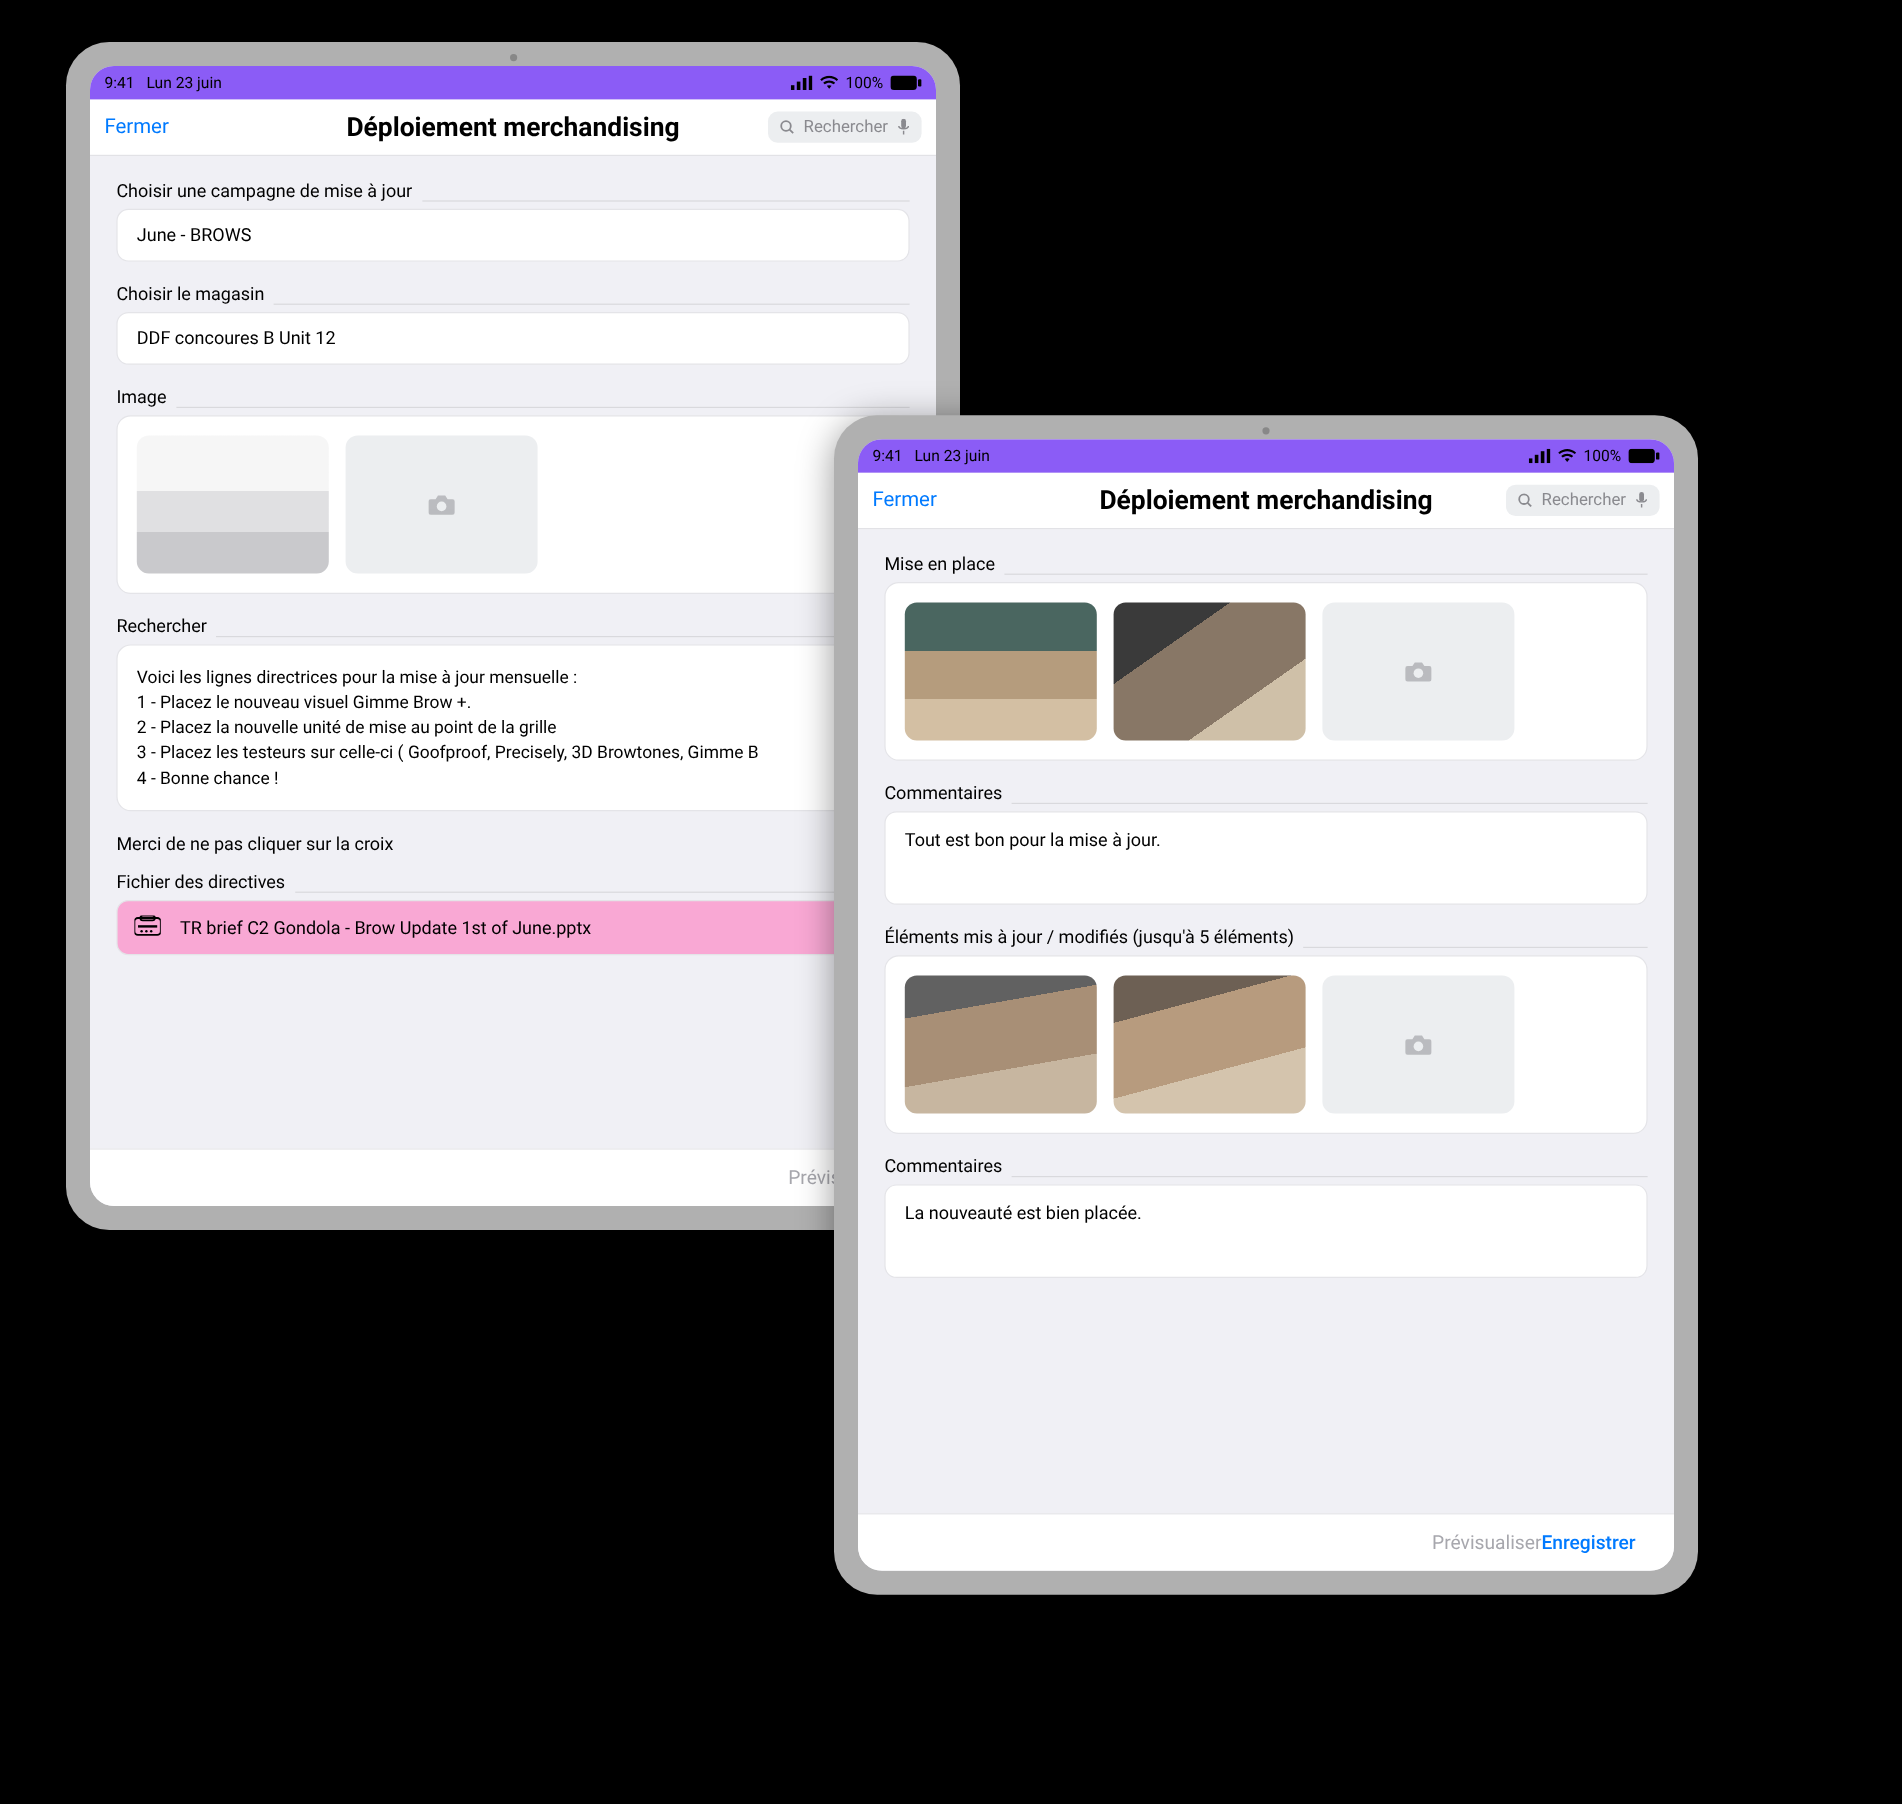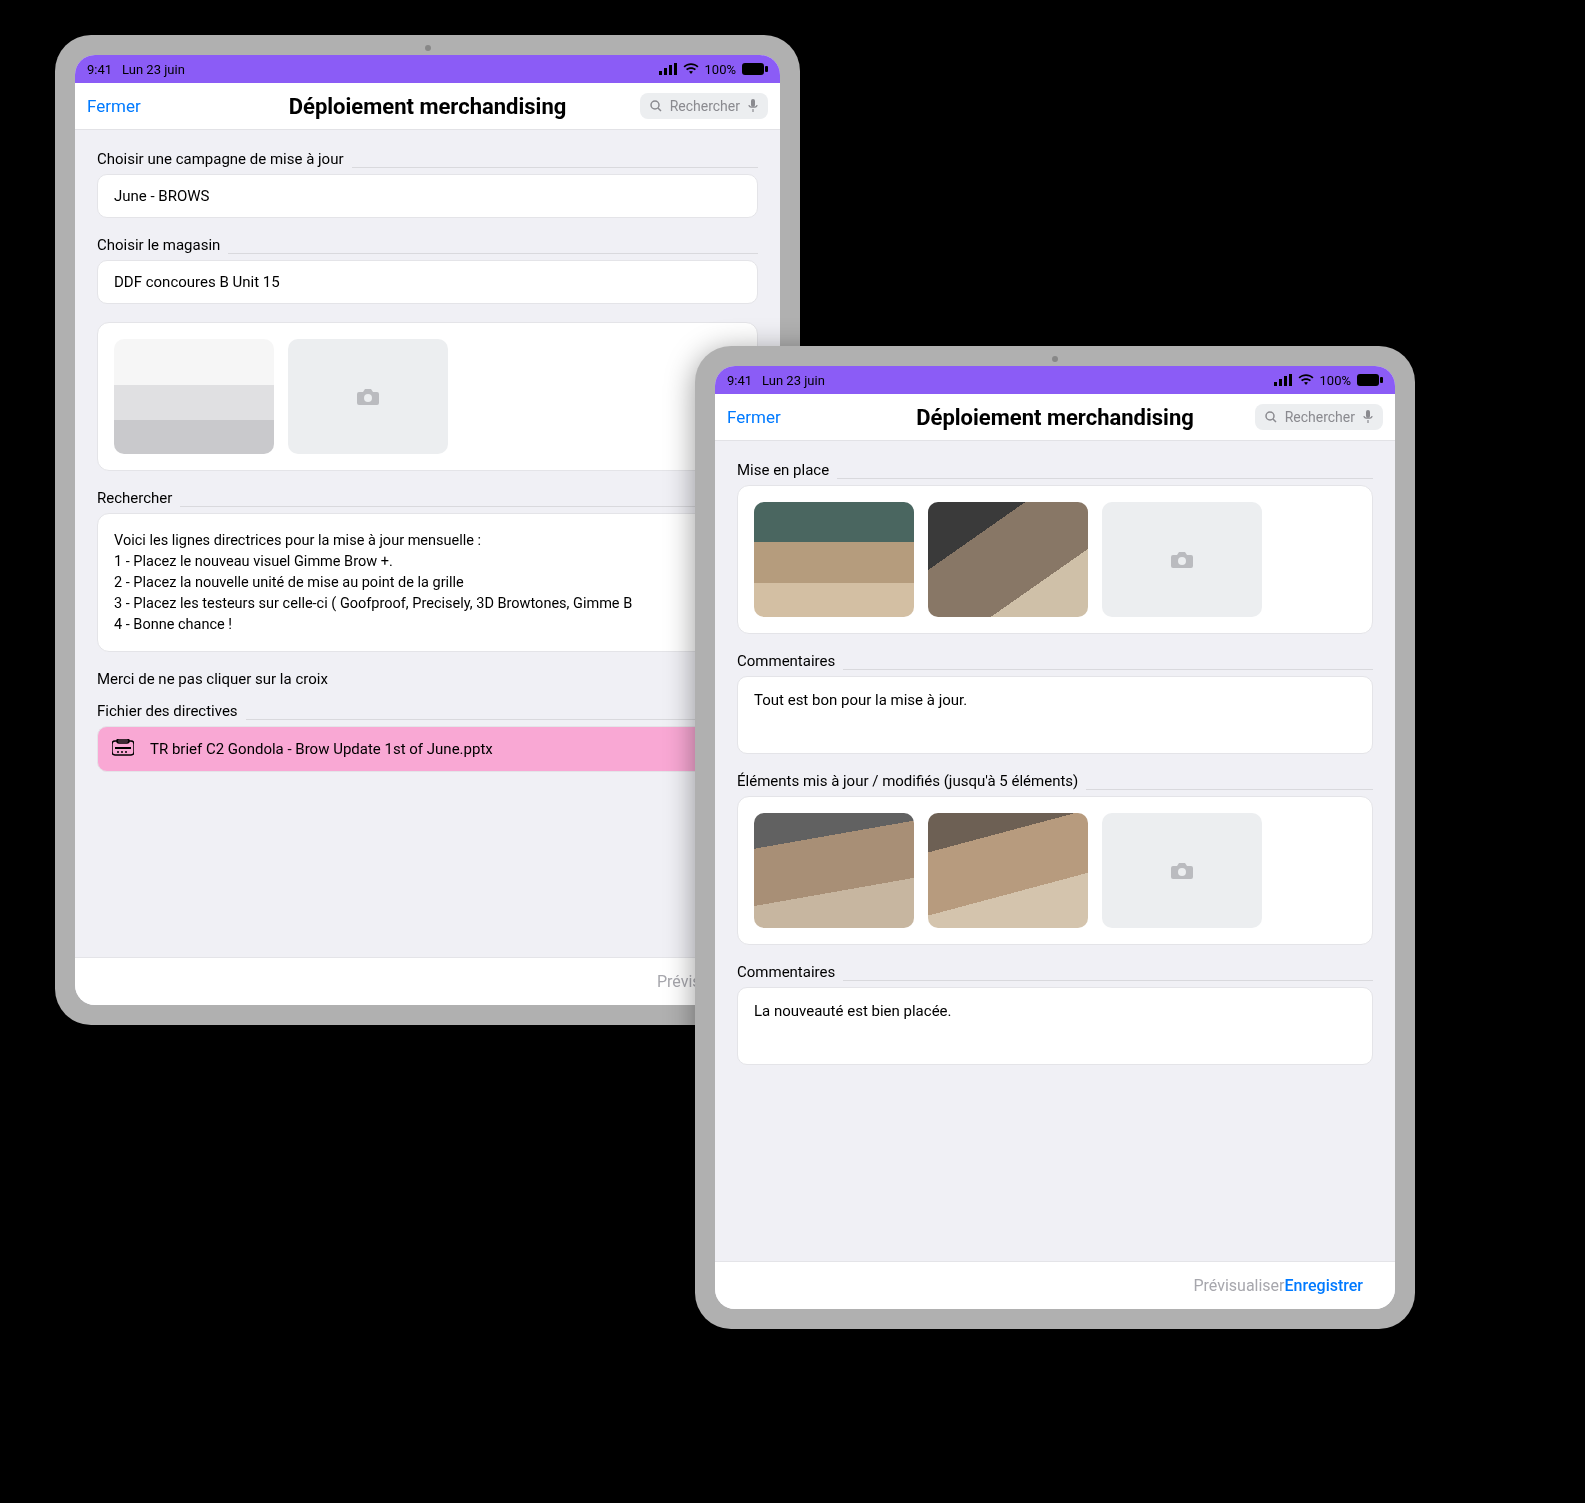--- a/index.html
+++ b/index.html
@@ -232,22 +232,26 @@
       <div class="label">
           <span>Choisir une campagne de mise à jour</span>
           <span class="label-line"></span>
         </div>
       <div class="input">June - BROWS</div>
 
       <div class="label">
           <span>Choisir le magasin</span>
           <span class="label-line"></span>
         </div>
-      <div class="input">DDF concoures B Unit 15</div>
-
+      <div class="input">DDF concoures B Unit 12</div>
+
+      <div class="label">
+          <span>Image</span>
+          <span class="label-line"></span>
+        </div>
       <div class="card">
         <div class="imgrow">
           <div class="thumb ph1"></div>
           <div class="thumb placeholder">
             <span class="cam-icon">
               <svg width="22" height="18" viewBox="0 0 22 18">
                   <path d="M2 4 h4 l2-3 h6 l2 3 h4 a2 2 0 0 1 2 2 v9 a2 2 0 0 1 -2 2 h-18 a2 2 0 0 1 -2 -2 v-9 a2 2 0 0 1 2-2 z" fill="#8a8a8f"></path>
                   <circle cx="11" cy="10" r="4" fill="#eceef0"></circle>
                 </svg>
             </span>

